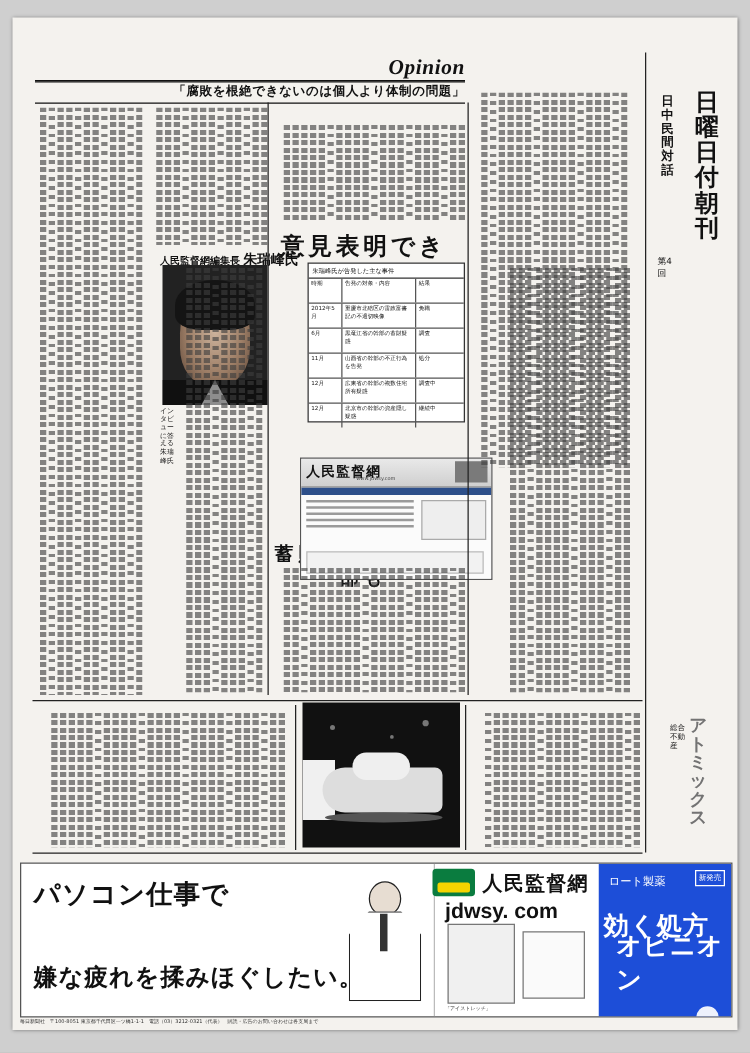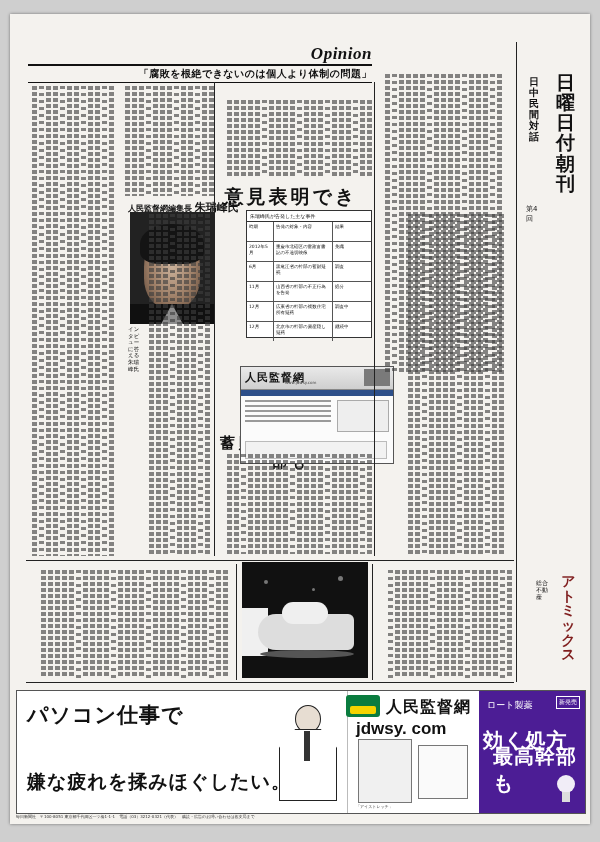--- a/index.html
+++ b/index.html
@@ -85,43 +85,43 @@
 
   
   .illus{position:absolute;left:232px;top:548px;width:126px;height:116px;background:#111;overflow:hidden;}
   .illus .hand{position:absolute;left:16px;top:52px;width:96px;height:36px;background:#ddd;border-radius:18px 6px 6px 18px;}
   .illus .thumb{position:absolute;left:40px;top:40px;width:46px;height:22px;background:#efefef;border-radius:12px;}
   .illus .cuff{position:absolute;left:0px;top:46px;width:26px;height:48px;background:#f0f0f0;}
   .illus .shadow{position:absolute;left:18px;top:88px;width:94px;height:8px;background:#555;border-radius:50%;}
   .illus .dot{position:absolute;background:#777;border-radius:50%;}
 
   
-  .atomics{position:absolute;right:6px;top:560px;width:30px;text-align:center;font-size:14px;
-           font-weight:bold;color:#7f1d1d;line-height:1.05;letter-spacing:1px;}
+  .atomics{position:absolute;right:16px;top:560px;width:30px;text-align:center;font-size:14px;
+           font-weight:bold;color:#737373;line-height:1.05;letter-spacing:1px;}
   .atomics-sub{position:absolute;right:42px;top:566px;width:12px;font-size:6px;color:#111;line-height:1.15;}
 
   
   .adband{position:absolute;left:6px;top:676px;width:568px;height:122px;background:#fff;border:1px solid #555;overflow:hidden;}
   .ad-left{position:absolute;left:0;top:0;width:330px;height:122px;}
   .ad-l1{position:absolute;left:10px;top:10px;font-size:21px;font-weight:bold;color:#111;letter-spacing:1px;}
   .ad-l2{position:absolute;left:10px;top:44px;font-size:21px;font-weight:bold;color:#111;letter-spacing:1px;}
   .ad-l3{position:absolute;left:10px;top:78px;font-size:19px;font-weight:bold;color:#111;letter-spacing:1px;}
   .ad-person{position:absolute;right:6px;top:14px;width:68px;height:96px;}
   .ad-person .head{position:absolute;left:22px;top:0;width:24px;height:26px;border-radius:50%;background:#e7ddd2;border:1px solid #222;}
   .ad-person .suit{position:absolute;left:6px;top:24px;width:56px;height:70px;background:#fff;border:1px solid #222;
        clip-path:polygon(28% 0,72% 0,100% 26%,100% 100%,0 100%,0 26%);}
   .ad-person .tie{position:absolute;left:31px;top:26px;width:6px;height:30px;background:#333;}
   .ad-mid{position:absolute;left:330px;top:0;width:132px;height:122px;border-left:1px solid #bbb;}
   .ad-mid-title{position:absolute;left:6px;top:6px;font-size:16px;font-weight:bold;color:#111;letter-spacing:1px;}
   .ad-logo{position:absolute;left:-2px;top:4px;width:34px;height:22px;background:#0a7c3f;border-radius:3px;}
   .ad-logo:after{content:"";position:absolute;left:4px;top:11px;width:26px;height:8px;background:#f5d400;border-radius:2px;}
   .ad-url{position:absolute;left:8px;top:28px;font-size:17px;font-weight:bold;color:#111;font-family:"Liberation Sans",sans-serif;}
   .ad-pack{position:absolute;left:10px;top:48px;width:52px;height:62px;border:1px solid #777;background:#f0f0f0;}
   .ad-pack2{position:absolute;left:70px;top:54px;width:48px;height:52px;border:1px solid #777;background:#fafafa;}
-  .ad-right{position:absolute;left:462px;top:0;width:106px;height:122px;background:#4c1d95;color:#fff;}
+  .ad-right{position:absolute;left:462px;top:0;width:106px;height:152px;background:#1d4ed8;color:#fff;}
   .ad-r-brand{position:absolute;left:8px;top:8px;font-size:9px;color:#fff;}
   .ad-r-t1{position:absolute;left:4px;top:24px;font-size:20px;font-weight:bold;color:#fff;letter-spacing:1px;margin-top:12px;}
   .ad-r-t2{position:absolute;left:14px;top:52px;font-size:20px;font-weight:bold;color:#fff;letter-spacing:1px;}
   .ad-r-badge{position:absolute;right:5px;top:5px;font-size:6px;color:#fff;border:1px solid #fff;padding:1px 2px;}
   .ad-bulb{position:absolute;right:8px;bottom:8px;width:22px;height:30px;}
   .ad-bulb .g{position:absolute;left:2px;top:0;width:18px;height:18px;border-radius:50%;background:#fff;opacity:.92;}
   .ad-bulb .b{position:absolute;left:7px;top:17px;width:8px;height:10px;background:#ddd;}
   .ad-fine{position:absolute;left:8px;bottom:4px;font-size:4px;color:#333;}
 
   .footer{position:absolute;left:6px;top:800px;width:568px;font-size:4px;color:#333;}
@@ -424,21 +424,21 @@
         <div class="ad-mid-title" style="left:38px">人民監督網</div>
       </div>
       <div class="ad-url">jdwsy. com</div>
       <div class="ad-pack"></div>
       <div class="ad-pack2"></div>
       <div class="ad-fine">「アイストレッチ」</div>
     </div>
     <div class="ad-right">
       <div class="ad-r-brand">ロート製薬</div>
       <div class="ad-r-t1">効く処方</div>
-      <div class="ad-r-t2">最高幹部も</div>
+      <div class="ad-r-t2">オピニオン</div>
       <div class="ad-r-badge">新発売</div>
       <div class="ad-bulb">
         <div class="g"></div>
             <div class="b"></div>
       </div>
     </div>
   </div>
 
   <div class="footer">毎日新聞社　〒100-8051 東京都千代田区一ツ橋1-1-1　電話（03）3212-0321（代表）　購読・広告のお問い合わせは各支局まで</div>
 

